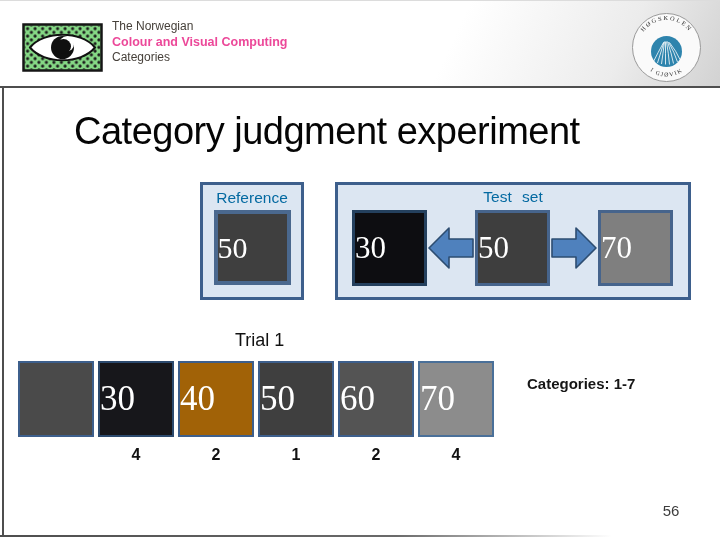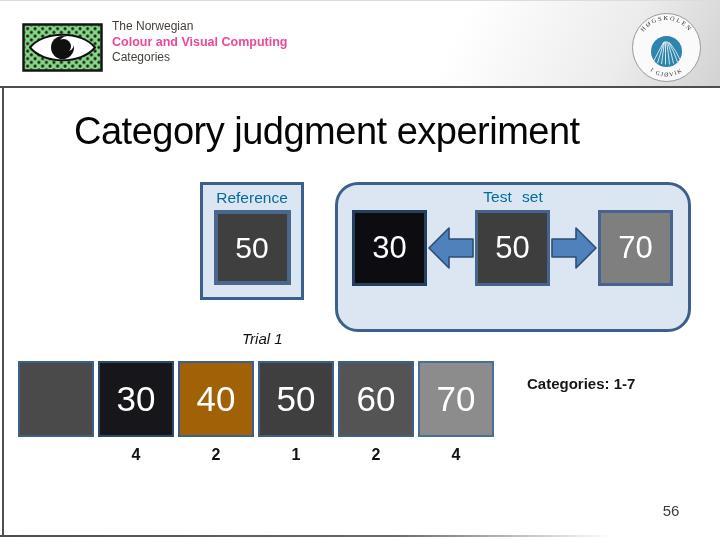--- a/index.html
+++ b/index.html
@@ -18,30 +18,30 @@
   .lab-text .l2{font-weight:bold;font-size:12.5px;line-height:16px;color:#ec4899;}
   .seal{position:absolute;left:631px;top:12px;}
   
   .title{position:absolute;left:74px;top:110px;font-size:38px;letter-spacing:-0.5px;
          color:#050505;white-space:nowrap;}
   
   .panel{position:absolute;box-sizing:border-box;background:var(--panel-bg,#dce6f2);
          border:3px solid var(--panel-border,#3d5f8c);}
   .panel-label{display:block;text-align:center;font-size:15.5px;color:#0369a1;margin-top:4px;}
   .ref-panel{left:200px;top:182px;width:104px;height:118px;}
-  .test-panel{left:335px;top:182px;width:356px;height:150px;border-radius:23px;}
+  .test-panel{left:335px;top:182px;width:356px;height:118px;}
   .test-panel .panel-label{word-spacing:6px;margin-top:3px;}
-  .patch{box-sizing:border-box;display:flex;align-items:center;justify-content:center;
-         color:#ffffff;border-style:solid;}
+  .patch{box-sizing:border-box;display:flex;align-items:center;justify-content:flex-start;
+         color:#ffffff;border-style:solid;font-family:Liberation Serif, serif;}
   .ref-patch{width:77px;height:75px;border-width:4px;margin:3px auto 0 auto;font-size:30px;}
   .patch-row{display:flex;align-items:center;padding-left:14px;margin-top:2px;gap:1px;height:80px;}
   .test-patch{width:75px;height:76px;border-width:3px;font-size:31px;}
   .arrow{flex:0 0 auto;display:block;}
   
-  .trial-label{position:absolute;left:242px;top:330px;font-size:15px;color:#111111;font-style:italic;}
+  .trial-label{position:absolute;left:235px;top:330px;font-size:18px;color:#111111;}
   .trial-row{position:absolute;left:18px;top:361px;display:flex;gap:4px;}
   .trial-patch{width:76px;height:76px;border-width:2px;font-size:35px;}
   .ratings-row{position:absolute;left:98px;top:446px;display:flex;gap:4px;}
   .rating{width:76px;text-align:center;font-size:16px;font-weight:600;color:#111111;}
   .categories-note{position:absolute;left:527px;top:375px;font-size:15px;font-weight:600;color:#161616;}
   .page-number{position:absolute;left:660px;top:502px;width:22px;text-align:center;
                font-size:15px;color:#3c3c3c;}
 </style>
 </head>
 <body>

